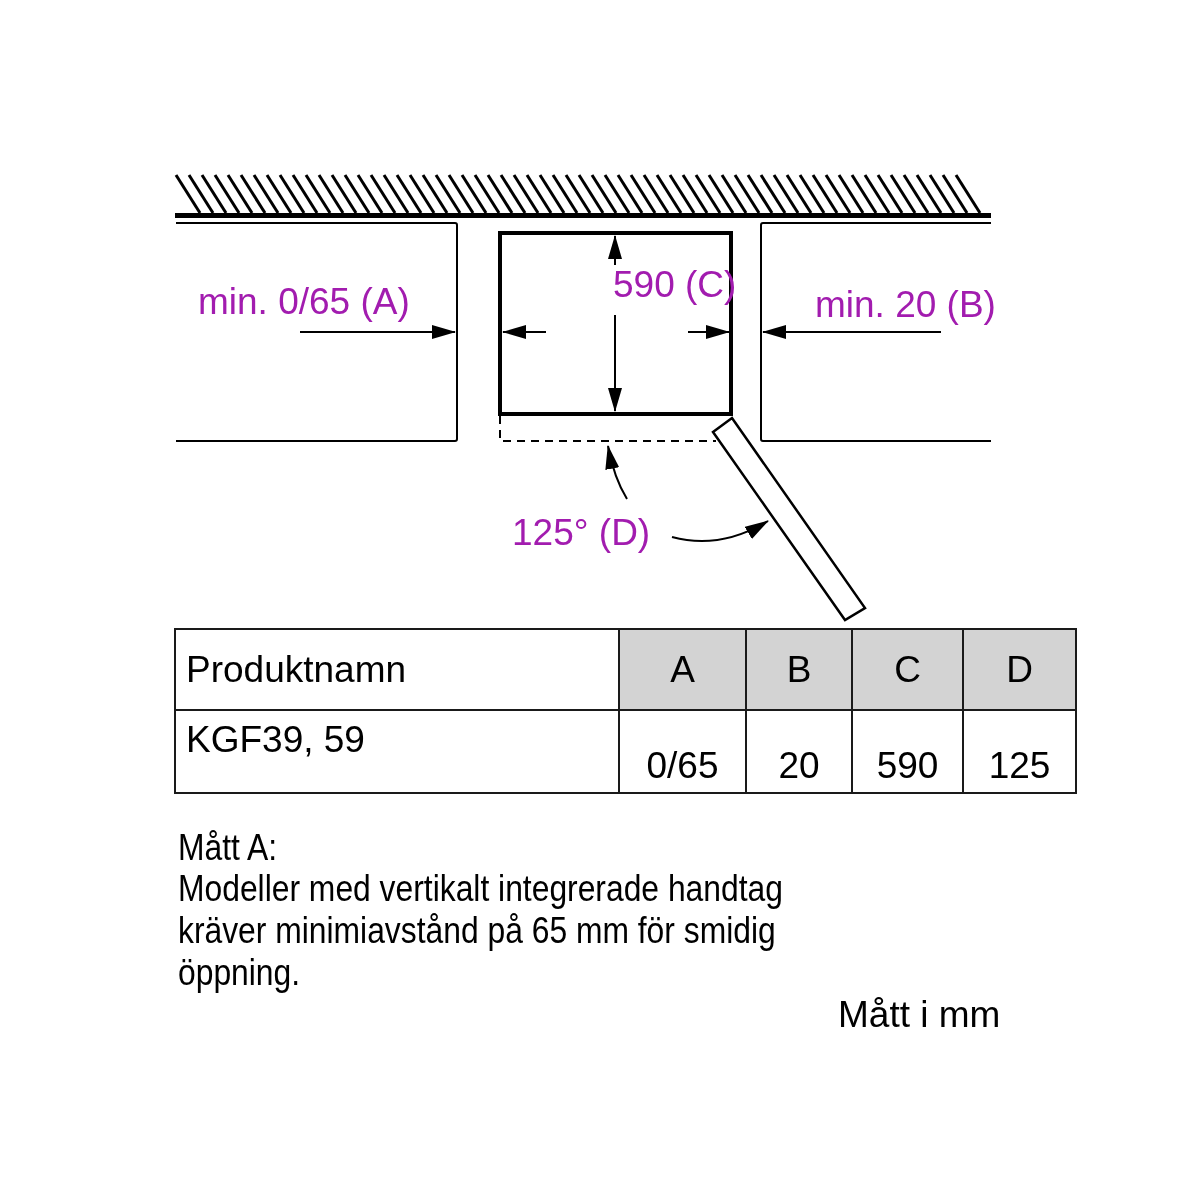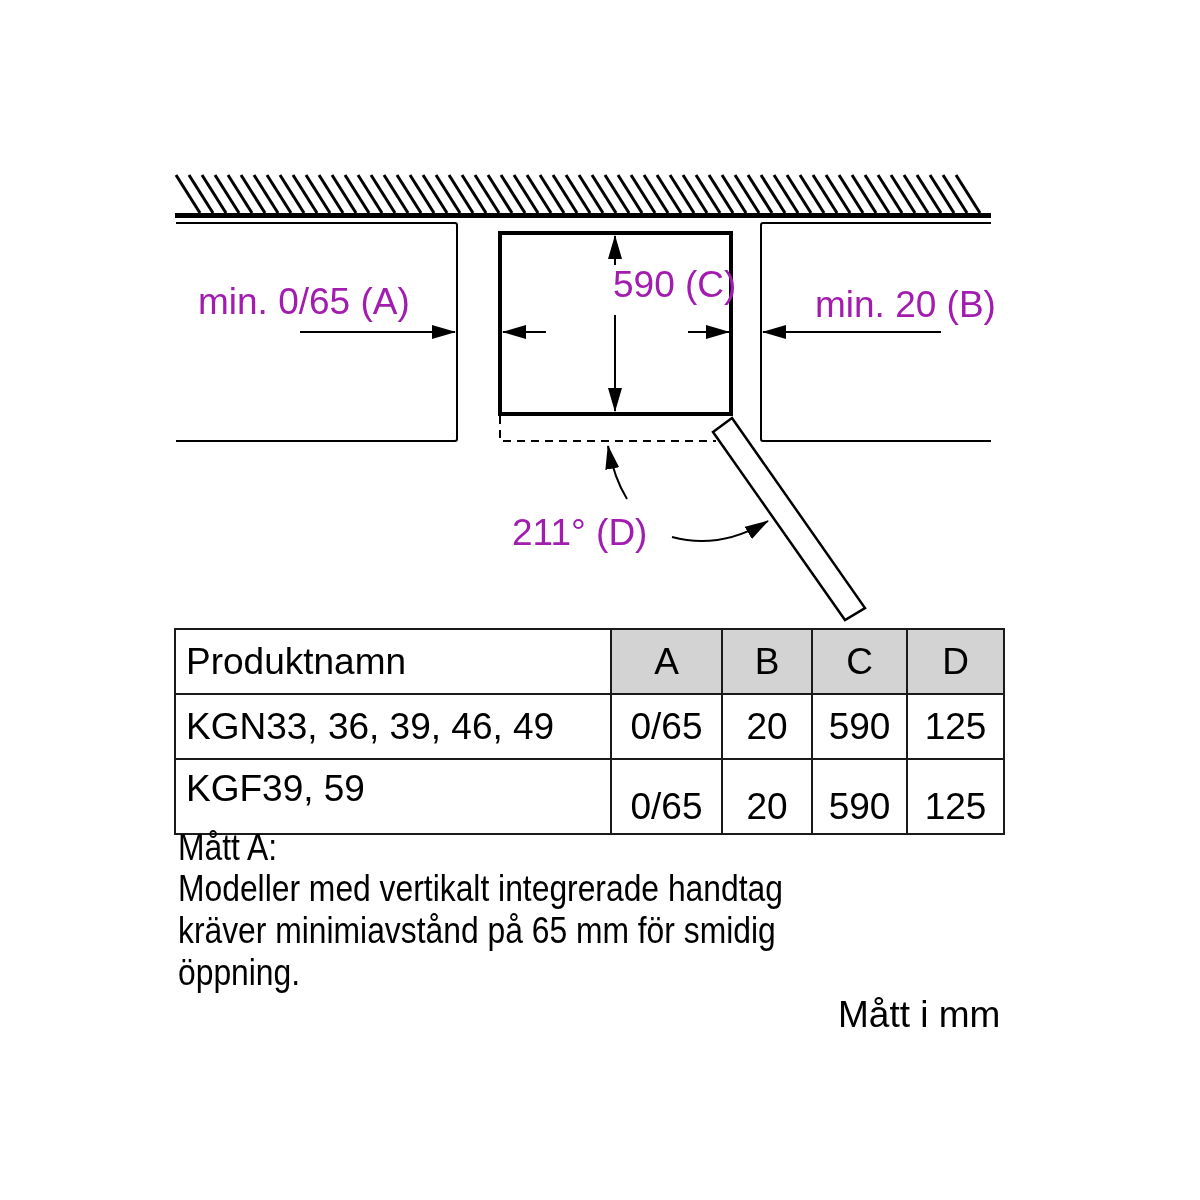--- a/index.html
+++ b/index.html
@@ -2,21 +2,21 @@
 <html><head>
   <meta charset="utf-8">
   <style>
     html, body { margin: 0; padding: 0; background: #ffffff; }
     body { width: 1200px; height: 1200px; position: relative; overflow: hidden;
            font-family: "Liberation Sans", "DejaVu Sans", sans-serif; color: #000; }
     #diagram { position: absolute; left: 0; top: 0; width: 1200px; height: 640px; }
     .dlabel { position: absolute; font-size: 37px; line-height: 1; white-space: nowrap; color: #a21caf; }
     #spec-table { position: absolute; left: 174px; top: 628px; border-collapse: collapse;
                   font-size: 37px; }
-    #spec-table th, #spec-table td { border: 2px solid #1a1a1a; padding: 0; height: 63px;
+    #spec-table th, #spec-table td { border: 2px solid #1a1a1a; padding: 8px; height: 63px;
                                       font-weight: normal; line-height: 1; margin-left: 24px; }
     #spec-table th.prod, #spec-table td.prod { text-align: left; padding-left: 10px; width: 424px; }
     #spec-table th.col { background: #d3d3d3; text-align: center; }
     #spec-table td.val { text-align: center; }
     .cA { width: 109px; } .cB { width: 88px; } .cC { width: 93px; } .cD { width: 95px; }
     #spec-table td.last { vertical-align: bottom; padding-bottom: 8px; }
     #spec-table td.lastprod { vertical-align: top; padding-top: 10px; }
     .note { position: absolute; left: 178px; font-size: 37px; line-height: 1;
             transform: scaleX(0.86); transform-origin: left top; white-space: nowrap; }
     .units { position: absolute; left: 838px; top: 996px; font-size: 37px; line-height: 1; white-space: nowrap; }
@@ -119,37 +119,30 @@
   <line x1="615" y1="265" x2="615" y2="236" stroke="#000" stroke-width="2" marker-end="url(#arrbig)"></line>
   <line x1="615" y1="315" x2="615" y2="411" stroke="#000" stroke-width="2" marker-end="url(#arrbig)"></line>
 
   <path d="M627,499 Q614,478 608,446" fill="none" stroke="#000" stroke-width="2" marker-end="url(#arrbig)"></path>
   <path d="M672,537 Q720,550 768,521" fill="none" stroke="#000" stroke-width="2" marker-end="url(#arrbig)"></path>
 </svg>
 
 <div class="dlabel" style="left:198px; top:283px;">min. 0/65 (A)</div>
 <div class="dlabel" style="left:573px; top:266px;margin-left:40px;">590 (C)</div>
 <div class="dlabel" style="left:783px; top:286px;margin-left:32px;">min. 20 (B)</div>
-<div class="dlabel" style="left:512px; top:514px;">211° (D)</div>
+<div class="dlabel" style="left:512px; top:514px;">125° (D)</div>
 
 <table id="spec-table">
   <tbody>
       <tr>
     <th class="prod">Produktnamn</th>
     <th class="col cA">A</th>
     <th class="col cB">B</th>
     <th class="col cC">C</th>
     <th class="col cD">D</th>
-  </tr>
-  <tr>
-    <td class="prod">KGN33, 36, 39, 46, 49</td>
-    <td class="val">0/65</td>
-    <td class="val">20</td>
-    <td class="val">590</td>
-    <td class="val">125</td>
   </tr>
   <tr>
     <td class="prod lastprod">KGF39, 59</td>
     <td class="val last">0/65</td>
     <td class="val last">20</td>
     <td class="val last">590</td>
     <td class="val last">125</td>
   </tr>
 </tbody>
   </table>

